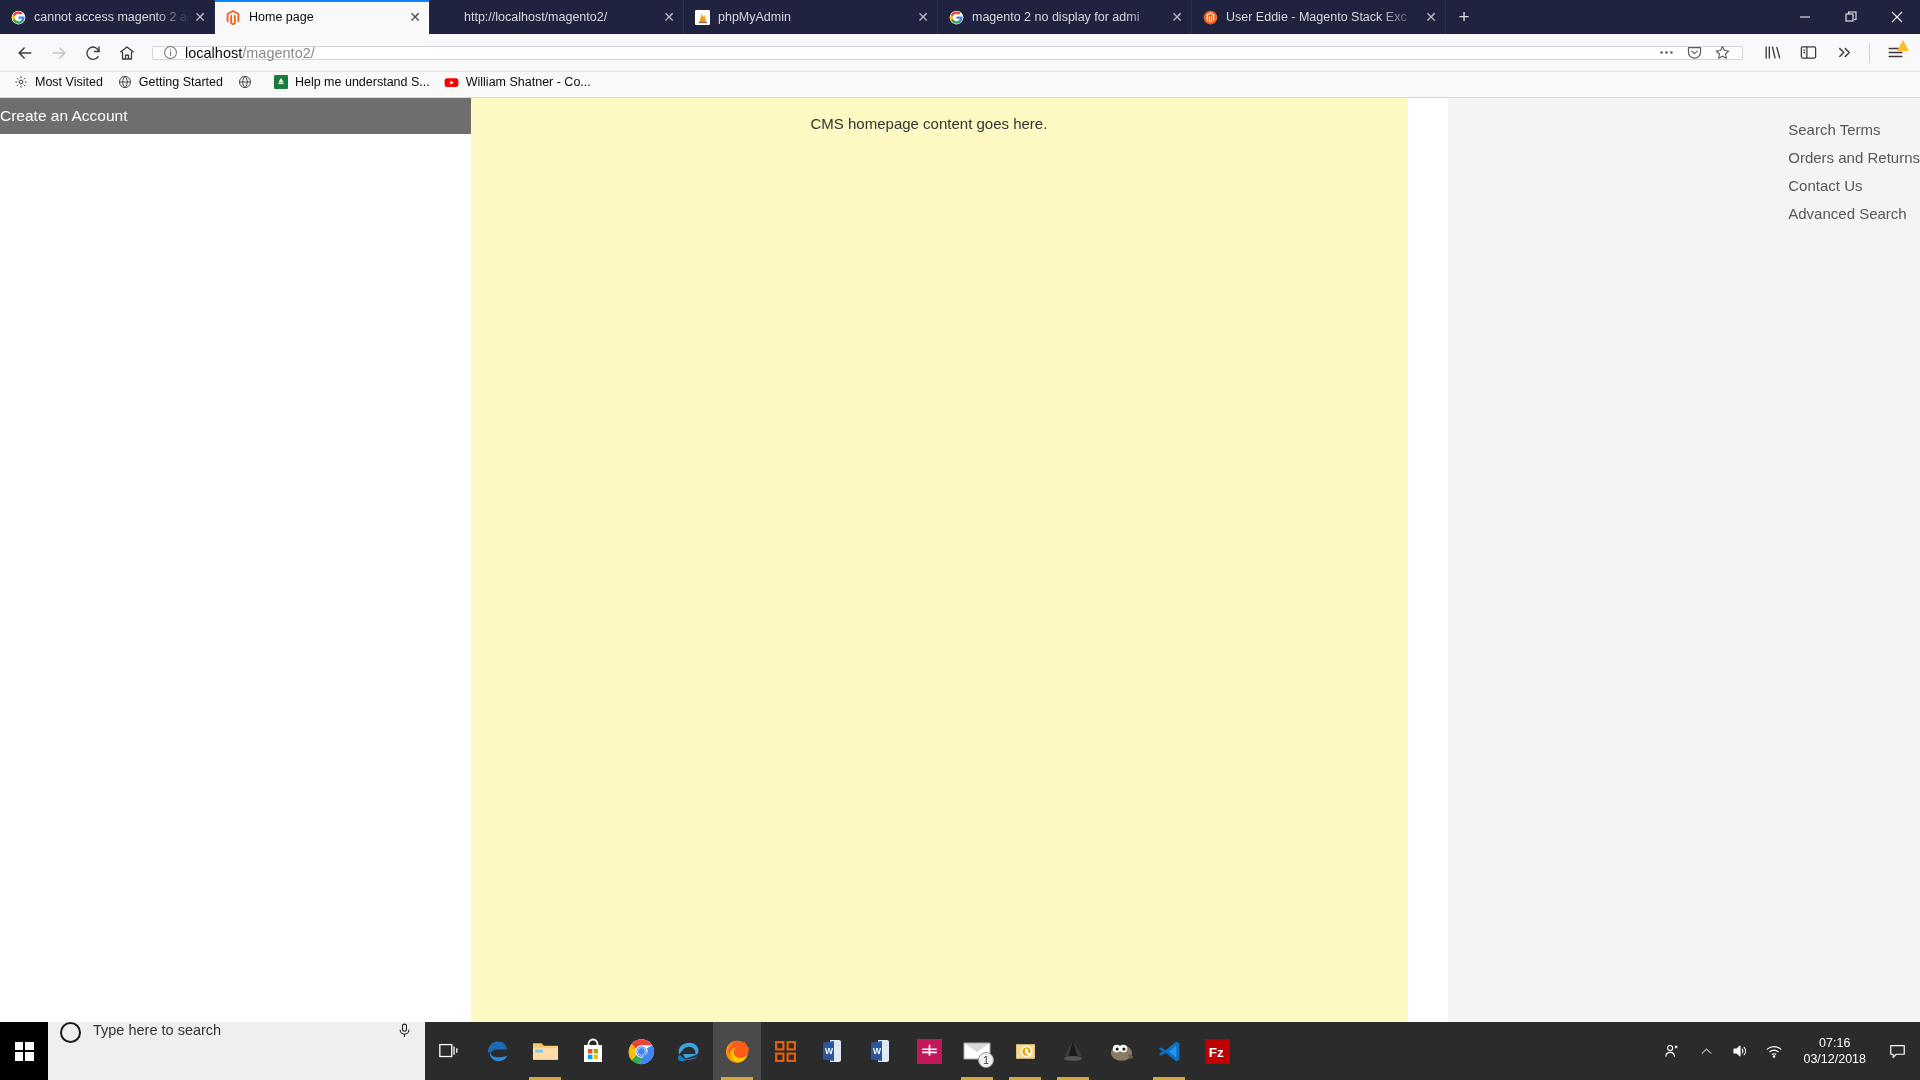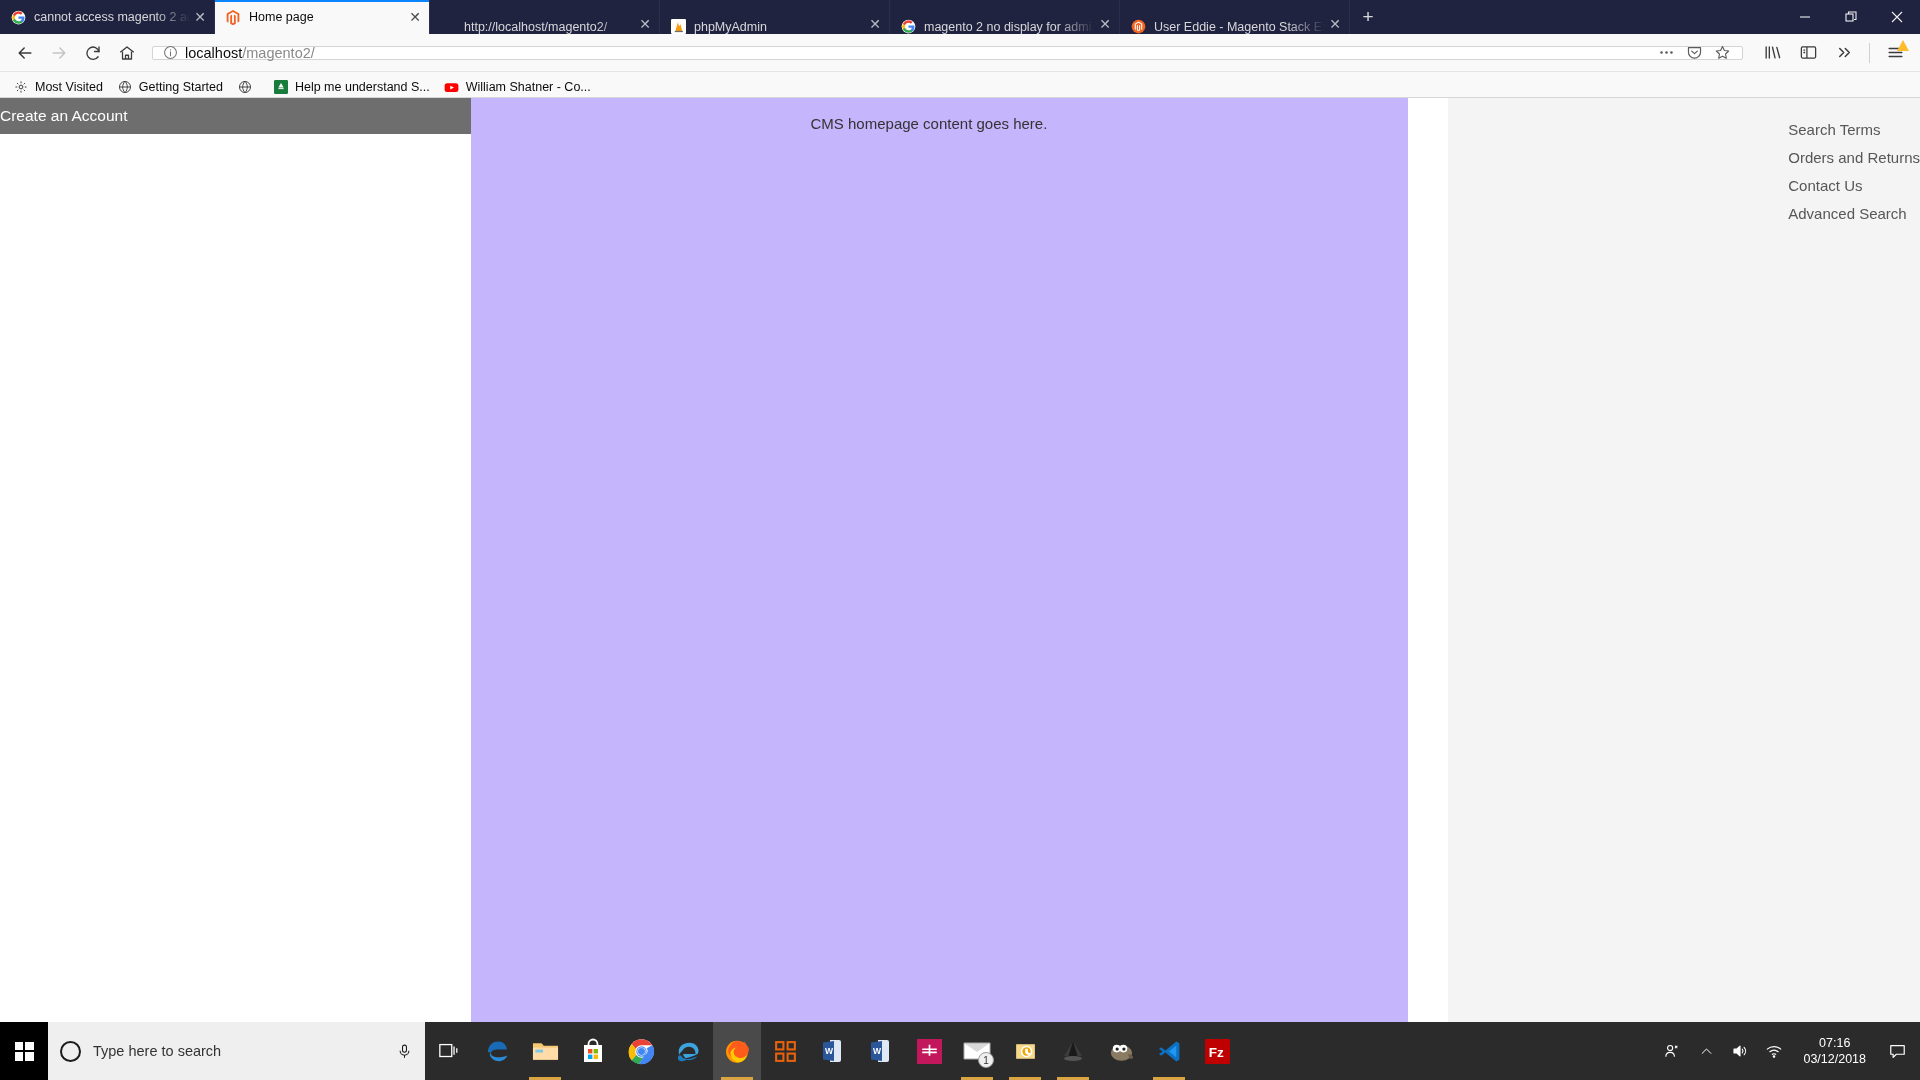--- a/index.html
+++ b/index.html
@@ -57,21 +57,21 @@
     background: #f9f9fa;
     color: #0c0c0d;
   }
   .tab.active .tclose { color: #4a4a4f; }
   .tab.active::before {
     content: "";
     position: absolute; left: 0; right: 0; top: 0; height: 2px;
     background: #0a84ff;
   }
   .tab-w1 { width: 215px; }
-  .tab-w  { width: 230px; align-items: flex-end; }
+  .tab-w  { width: 254px; }
   .newtab {
     width: 36px;
     display: flex; align-items: center; justify-content: center;
     color: #d7d7db; font-size: 19px; font-weight: 300;
   }
   .tabstrip-spacer { flex: 1 1 auto; }
   .wincontrols { display: flex; align-items: center; }
   .wc {
     width: 46px; height: 34px;
     display: flex; align-items: center; justify-content: center;
@@ -140,21 +140,21 @@
     width: 0; height: 0;
     border-left: 6px solid transparent;
     border-right: 6px solid transparent;
     border-bottom: 11px solid #ffbd2e;
   }
 
   .bookmarkbar {
     height: 26px;
     background: #f9f9fa;
     display: flex;
-    align-items: flex-end;
+    align-items: flex-start;
     padding: 0 6px;
     flex: 0 0 26px;
     border-bottom: 1px solid #d7d7db;
   }
   .bm {
     display: flex; align-items: center;
     padding: 2px 7px;
     font-size: 12.5px;
     color: #0c0c0d;
     white-space: nowrap;
@@ -184,21 +184,21 @@
     padding-right: 343px;
     flex: 0 0 36px;
   }
   .create-account {
     color: #ffffff;
     font-size: 15.5px;
     white-space: nowrap;
   }
   .page-body {
     flex: 1 1 auto;
-    background: #c4b5fd;
+    background: #fef9c3;
     padding-top: 17px;
   }
   .cms-text {
     margin-left: 340px;
     font-size: 15px;
     color: #333333;
   }
   .page-footer {
     background: #f4f4f4;
     flex: 0 0 152px;
@@ -232,21 +232,21 @@
     width: 19px; height: 19px;
     display: grid;
     grid-template-columns: 1fr 1fr;
     grid-template-rows: 1fr 1fr;
     gap: 2.5px;
   }
   .winlogo i { background: #ffffff; display: block; }
   .searchbox {
     width: 377px; height: 58px;
     background: #efefef;
-    display: flex; align-items: center;
+    display: flex; 
     padding: 0 10px 0 12px;
   }
   .cortana {
     width: 21px; height: 21px; flex: 0 0 21px;
     border: 2.5px solid #1b1b1b;
     border-radius: 50%;
     margin-right: 12px;
   }
   .searchtext {
     flex: 1 1 auto;

